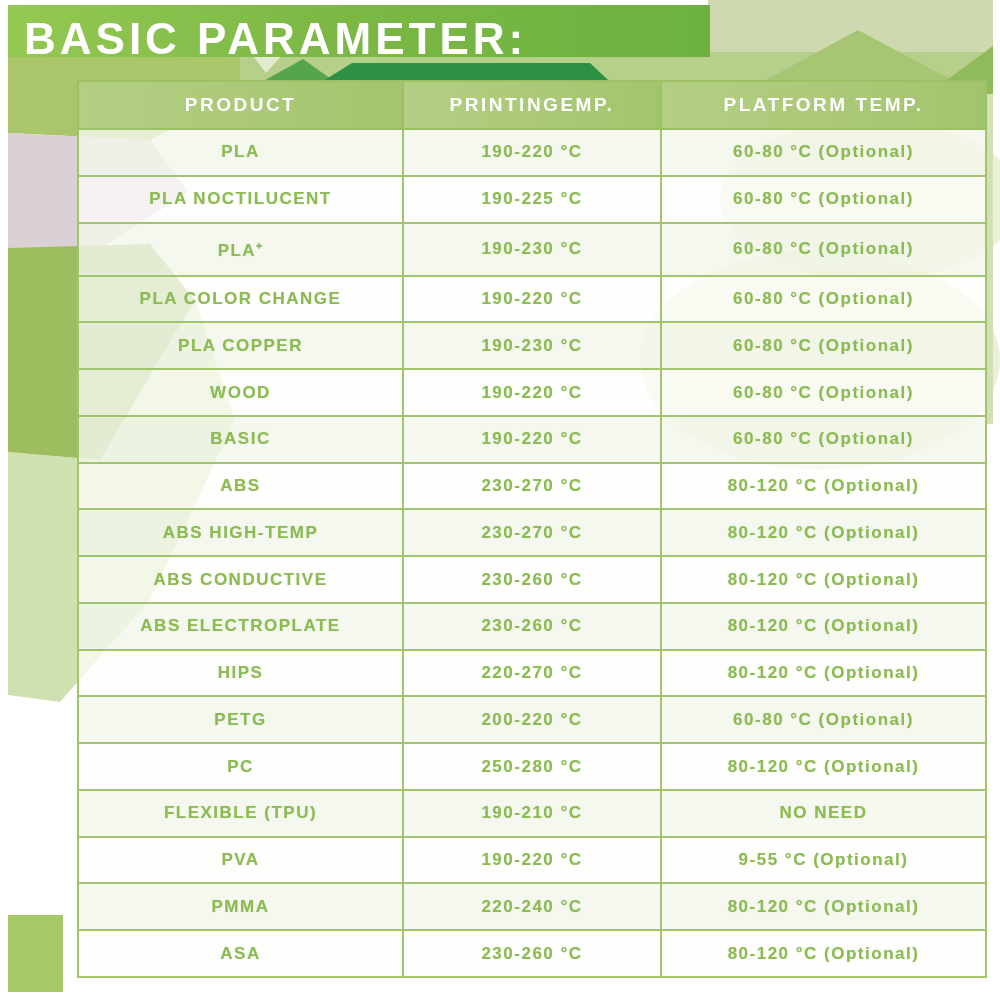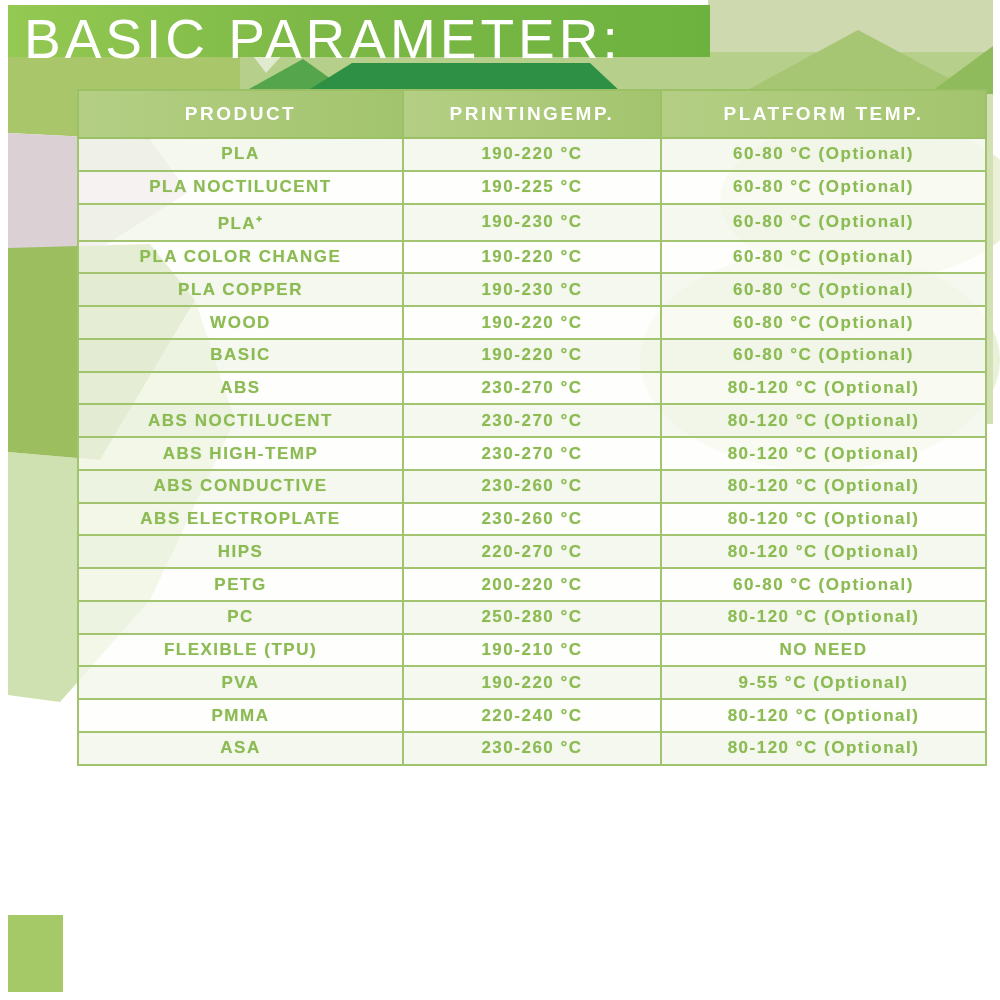--- a/index.html
+++ b/index.html
@@ -11,26 +11,26 @@
   }
   .stage { position:relative; width:1000px; height:1000px; }
   svg.bg { position:absolute; left:0; top:0; width:1000px; height:1000px; }
 
   .banner {
     position:absolute; left:8px; top:5px; width:702px; height:52px;
     background:linear-gradient(90deg,#94c952 0%, #7cb846 45%, #6db23f 100%);
     display:flex; align-items:center; box-sizing:border-box; padding-left:16px;
   }
   .banner .title-text {
-    color:#ffffff; font-weight:normal; font-size:55px; letter-spacing:4px;
+    color:#ffffff; font-weight:bold; font-size:44px; letter-spacing:4px;
     white-space:nowrap; line-height:1;margin-top:16px;
   }
 
   table.param-table {
-    position:absolute; left:77px; top:89px; width:908px; height:677px;
+    position:absolute; left:77px; top:80px; width:908px; height:898px;
     border-collapse:collapse; table-layout:fixed;padding-left:36px;
   }
   table.param-table col.c1 { width:325px; }
   table.param-table col.c2 { width:258px; }
   table.param-table col.c3 { width:325px; }
 
   table.param-table th {
     height:46px;
     background:linear-gradient(90deg,#b4cf84,#a3c46e);
     color:#ffffff; font-weight:bold; font-size:19px; letter-spacing:2.5px;
@@ -132,25 +132,20 @@
         <td>BASIC</td>
         <td>190-220 °C</td>
         <td>60-80 °C (Optional)</td>
       </tr>
       <tr>
         <td>ABS</td>
         <td>230-270 °C</td>
         <td>80-120 °C (Optional)</td>
       </tr>
       <tr>
-        <td>ABS NOCTILUCENT</td>
-        <td>230-270 °C</td>
-        <td>80-120 °C (Optional)</td>
-      </tr>
-      <tr>
         <td>ABS HIGH-TEMP</td>
         <td>230-270 °C</td>
         <td>80-120 °C (Optional)</td>
       </tr>
       <tr>
         <td>ABS CONDUCTIVE</td>
         <td>230-260 °C</td>
         <td>80-120 °C (Optional)</td>
       </tr>
       <tr>

